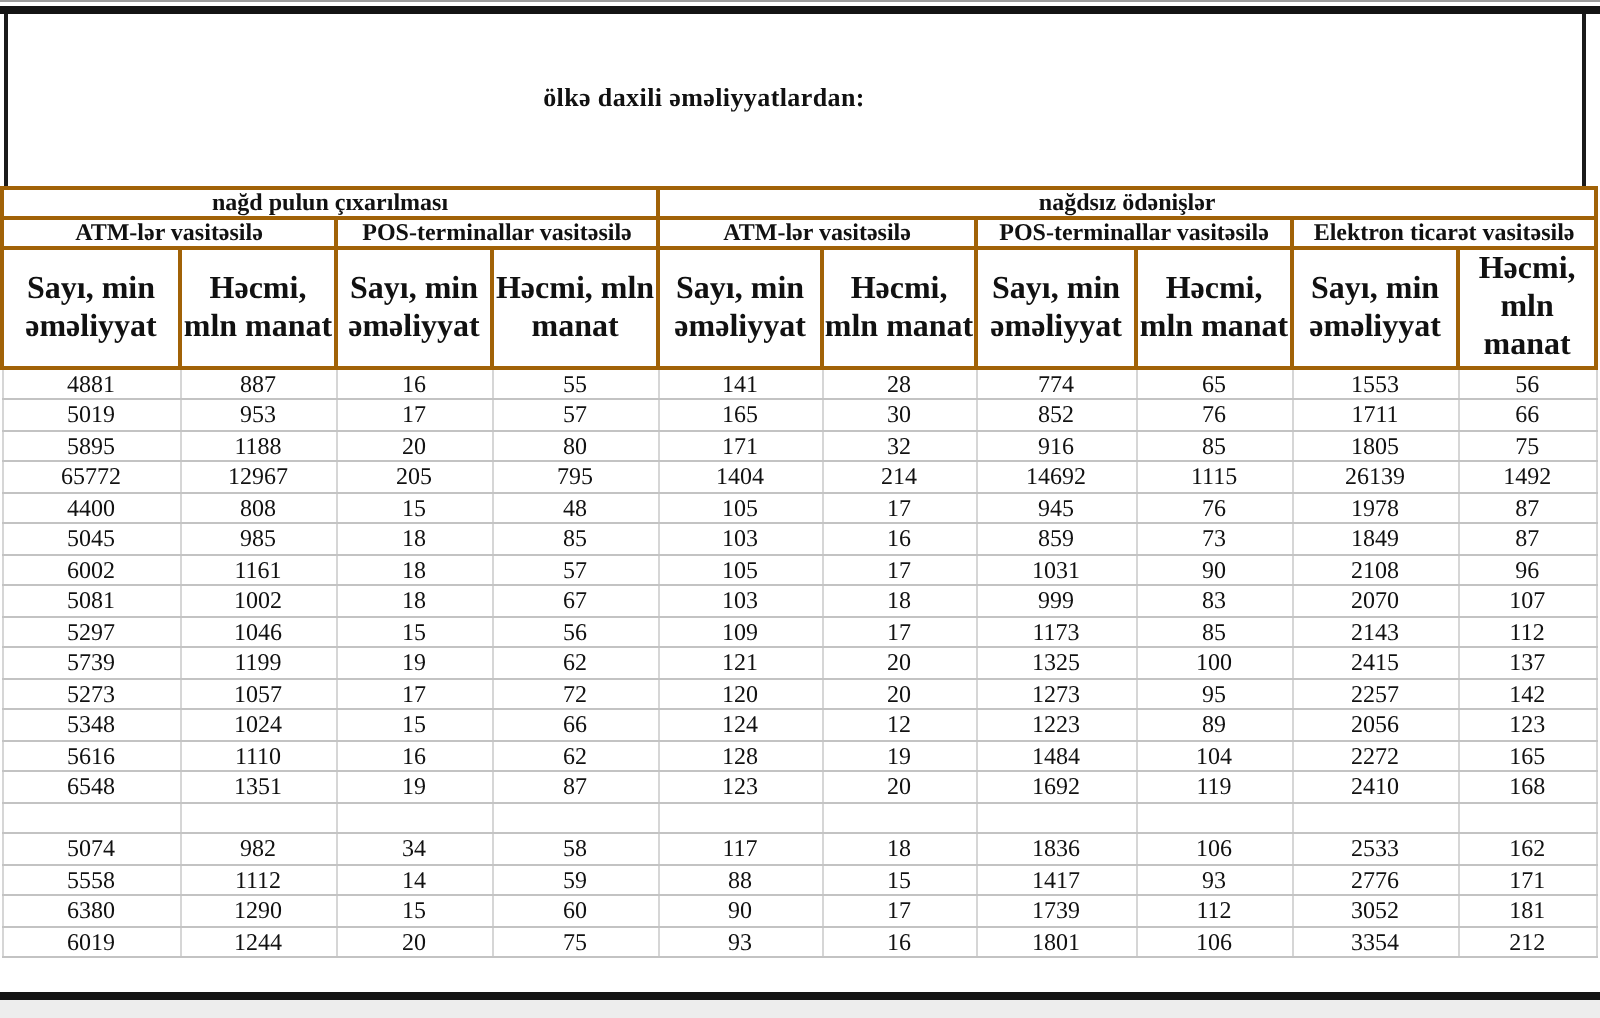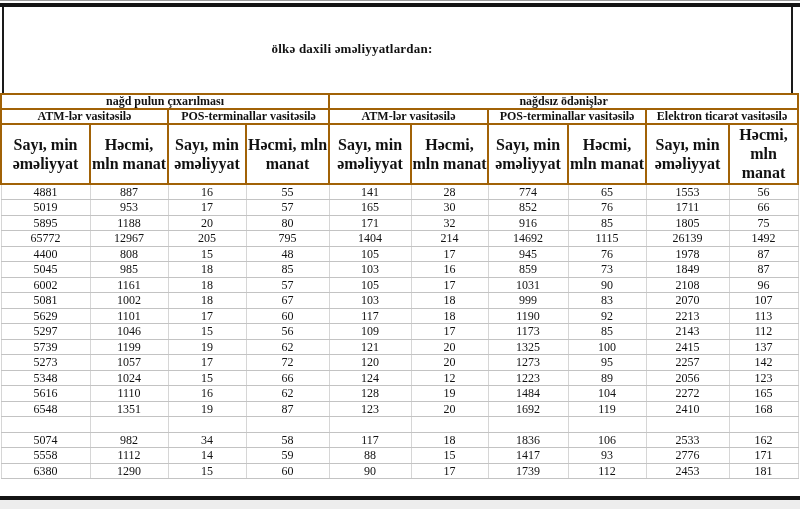--- a/index.html
+++ b/index.html
@@ -177,32 +177,20 @@
           <td>18</td>
           <td>67</td>
           <td>103</td>
           <td>18</td>
           <td>999</td>
           <td>83</td>
           <td>2070</td>
           <td>107</td>
         </tr>
         <tr>
-          <td>5629</td>
-          <td>1101</td>
-          <td>17</td>
-          <td>60</td>
-          <td>117</td>
-          <td>18</td>
-          <td>1190</td>
-          <td>92</td>
-          <td>2213</td>
-          <td>113</td>
-        </tr>
-        <tr>
           <td>5297</td>
           <td>1046</td>
           <td>15</td>
           <td>56</td>
           <td>109</td>
           <td>17</td>
           <td>1173</td>
           <td>85</td>
           <td>2143</td>
           <td>112</td>
@@ -305,21 +293,33 @@
         </tr>
         <tr>
           <td>6380</td>
           <td>1290</td>
           <td>15</td>
           <td>60</td>
           <td>90</td>
           <td>17</td>
           <td>1739</td>
           <td>112</td>
-          <td>2453</td>
+          <td>3052</td>
           <td>181</td>
+        </tr>
+        <tr>
+          <td>6019</td>
+          <td>1244</td>
+          <td>20</td>
+          <td>75</td>
+          <td>93</td>
+          <td>16</td>
+          <td>1801</td>
+          <td>106</td>
+          <td>3354</td>
+          <td>212</td>
         </tr>
       </tbody>
   </table>
 
   <div class="bottom-bar"></div>
   <div class="footer-grey"></div>
 </div>
 
 </body></html>

